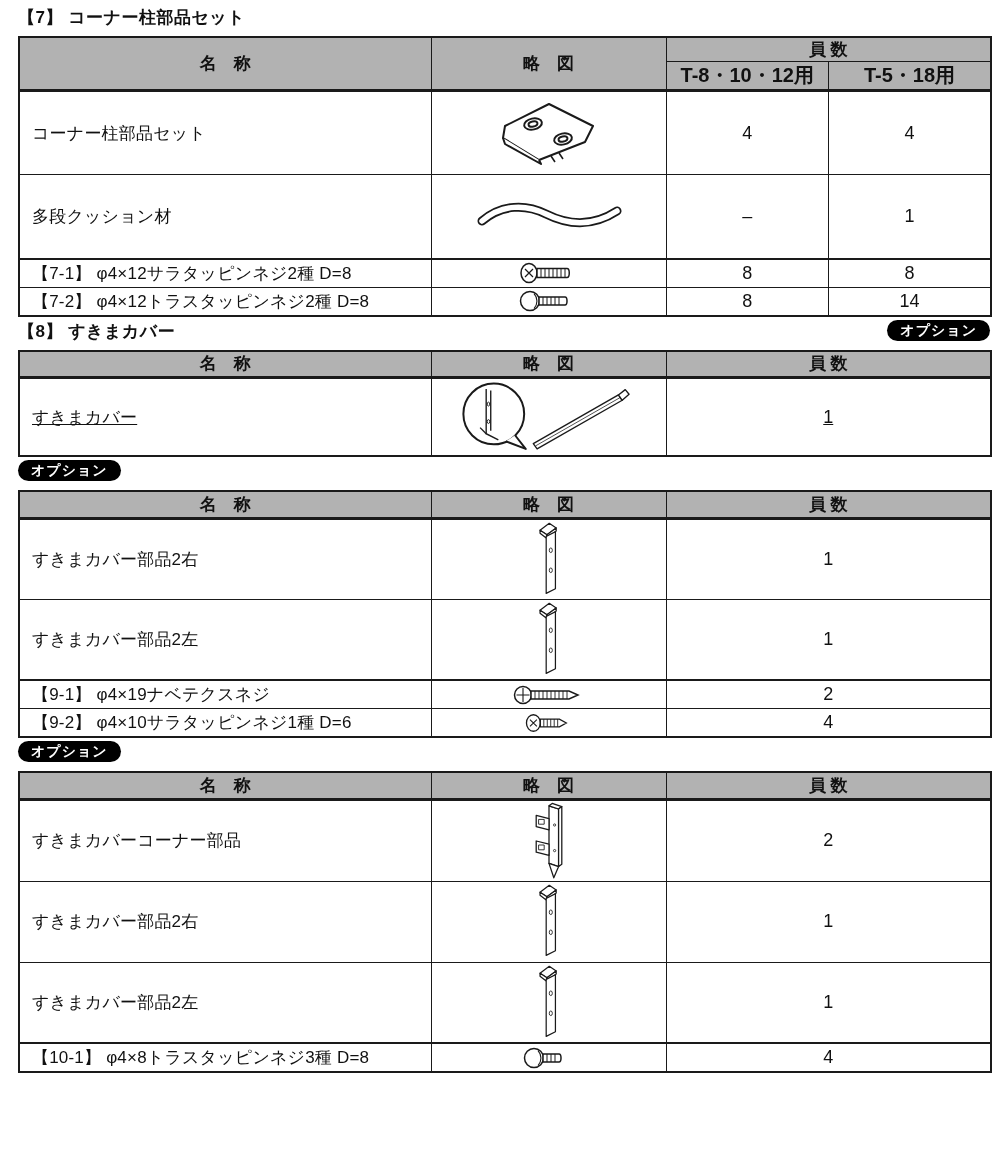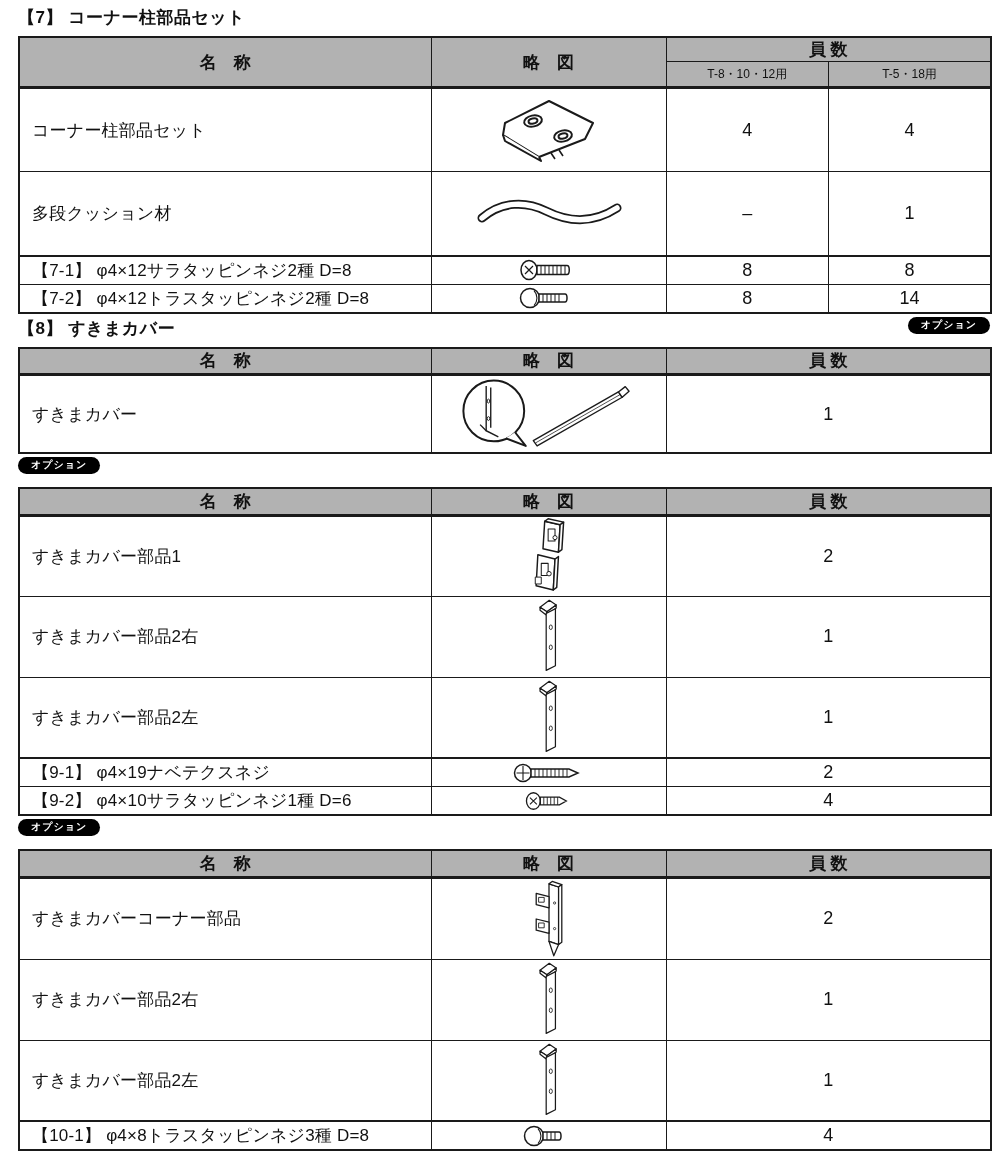--- a/index.html
+++ b/index.html
@@ -12,49 +12,49 @@
   .page { width:1000px; height:1154px; padding:5px 10px 0 18px; overflow:hidden; }
 
   .sec-head {
     display:flex; align-items:flex-start; justify-content:space-between;
     width:972px; margin:3px 0 4px 0; height:26px;
   }
   .sec-head.first { margin-top:1px; }
   .sec-head.gap { }
   .sec-title { font-size:17px; font-weight:bold; letter-spacing:0.5px; }
   .option-badge {
-    background:#000; color:#fff; font-size:10px; font-weight:bold;
+    background:#000; color:#fff; font-size:14px; font-weight:bold;
     border-radius:14px; padding:3px 13px 4px 13px; letter-spacing:1px;
     line-height:1;
   }
 
   table.parts-table {
     width:972px; border-collapse:collapse; table-layout:fixed;
     border:2.5px solid #1a1a1a;
   }
   .parts-table th, .parts-table td {
     border:1.6px solid #1a1a1a; padding:0; overflow:hidden;
   }
   .parts-table thead th {
     background:#b2b2b2; font-size:17px; font-weight:bold;
     text-align:center; height:27px;
   }
   .parts-table thead { border-bottom:3px solid #1a1a1a;border-radius:12px; }
   .t7 thead tr.main th { height:23px; }
-  .t7 thead tr.subhead th { height:26px; font-size:12px; font-weight:normal; }
+  .t7 thead tr.subhead th { height:26px; font-size:20px; font-weight:bold; }
 
   td.name {
     font-size:17px; text-align:left; padding:2px 6px 2px 12px;
     vertical-align:middle; letter-spacing:0.2px;
   }
   td.sketch { text-align:center; vertical-align:middle; }
   td.qty { text-align:center; vertical-align:middle; font-size:18px; }
 
   tr.row-lg td { height:84px; }
-  tr.row-8 td  { height:78px; }
+  tr.row-8 td  { height:78px;text-decoration:underline; }
   tr.row-md td { height:81px; }
   tr.row-sm td { height:23px; }
   tr.sep-top td { border-top:2.5px solid #1a1a1a;margin-top:34px; }
 
   
   col.c-name { width:412px; }
   col.c-sketch { width:235px; }
   col.c-q { width:162.5px; }
   col.c-qwide { width:325px; }
 
@@ -301,29 +301,20 @@
       </colgroup>
     <thead>
       <tr>
         <th>名　称</th>
         <th>略　図</th>
         <th>員 数</th>
       </tr>
     </thead>
     <tbody>
       <tr class="row-md">
-        <td class="name">すきまカバー部品1</td>
-        <td class="sketch">
-            <svg class="part-icon" width="52" height="79">
-              <use href="#sym-part1"></use>
-            </svg>
-          </td>
-        <td class="qty">2</td>
-      </tr>
-      <tr class="row-md">
         <td class="name">すきまカバー部品2右</td>
         <td class="sketch">
             <svg class="part-icon" width="31" height="77">
               <use href="#sym-bracket"></use>
             </svg>
           </td>
         <td class="qty">1</td>
       </tr>
       <tr class="row-md">
         <td class="name">すきまカバー部品2左</td>

